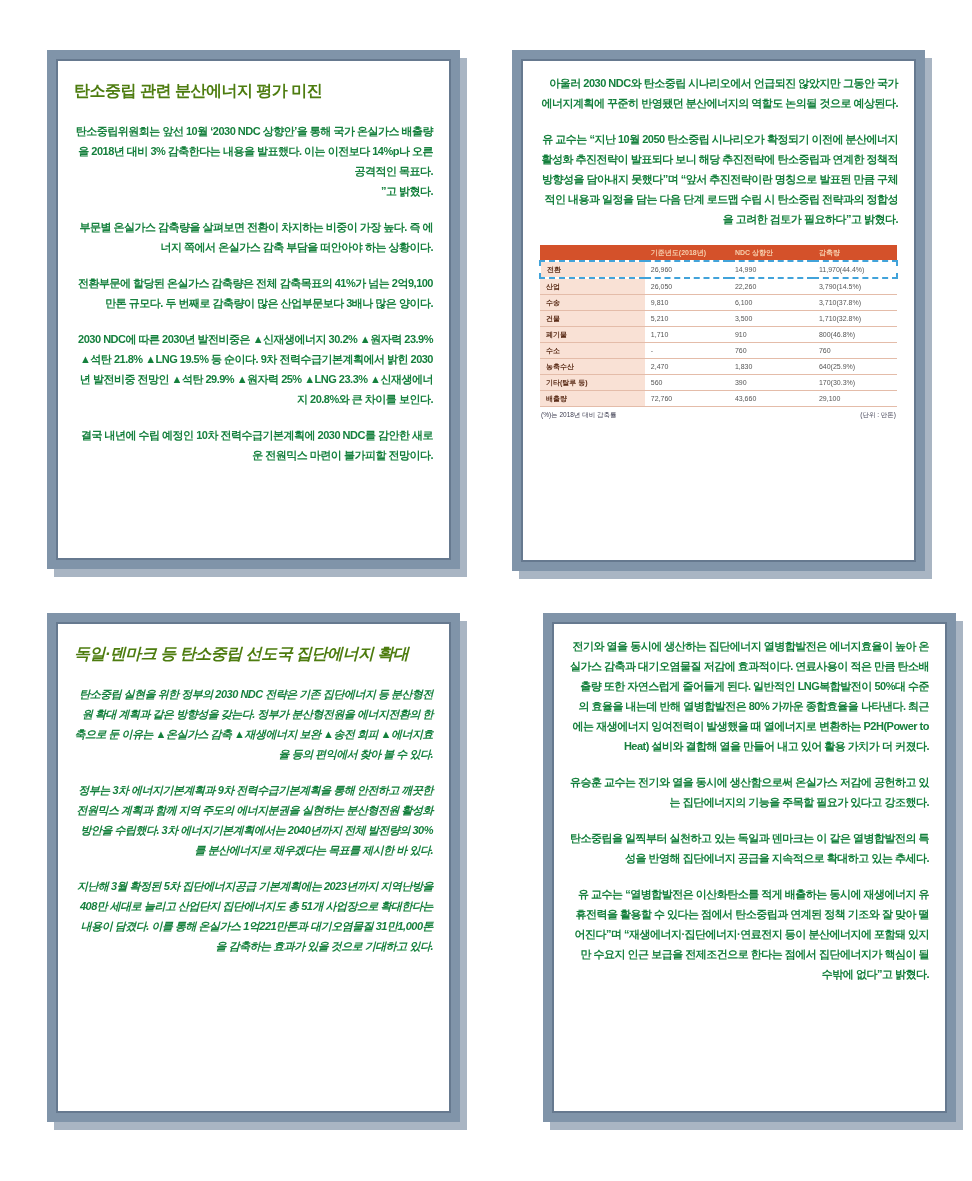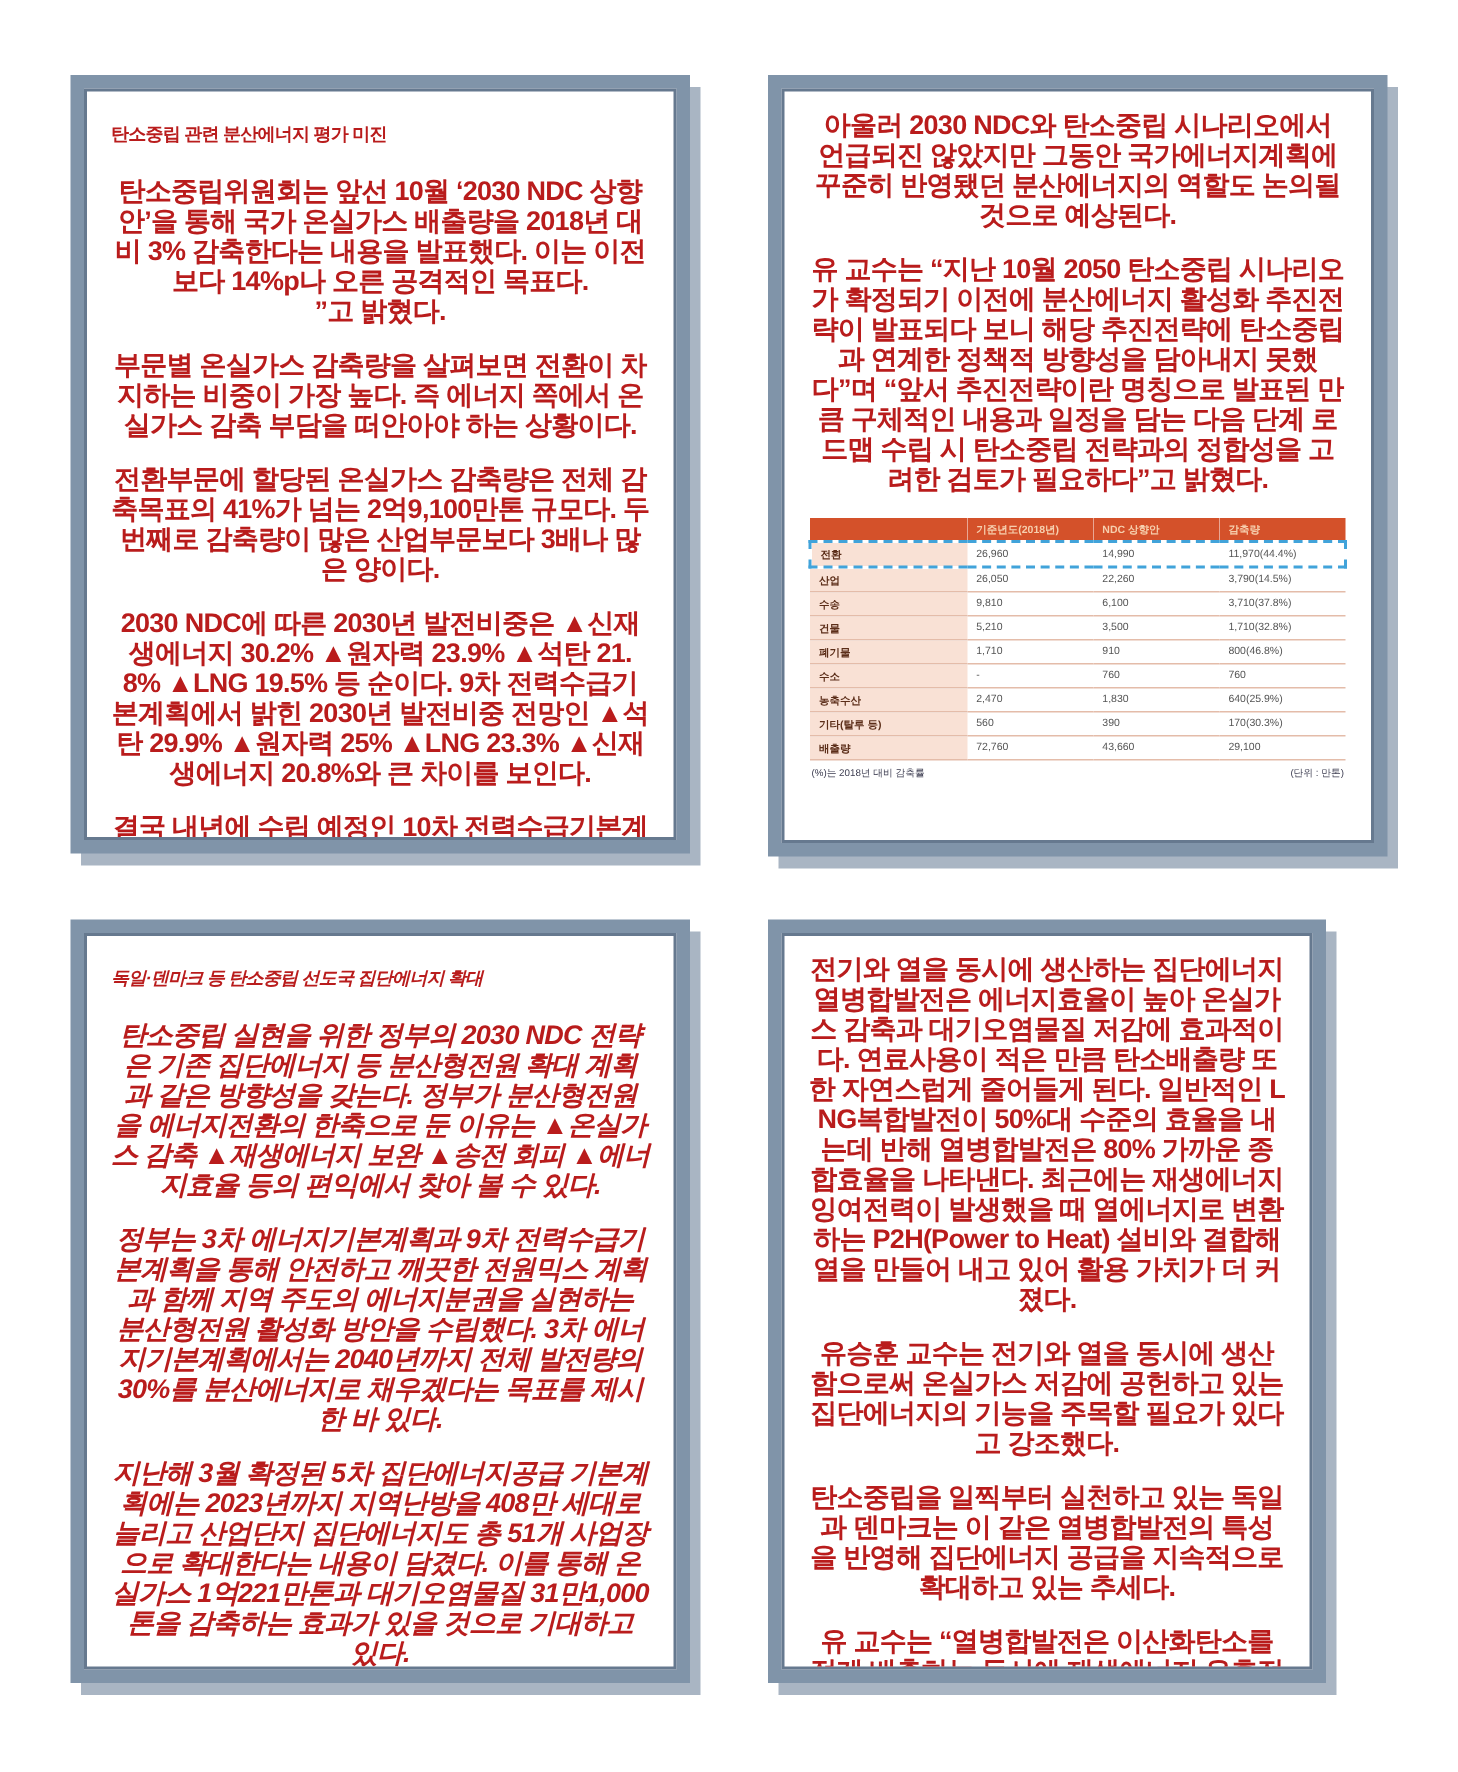--- a/index.html
+++ b/index.html
@@ -2,28 +2,28 @@
 <html><head>
 <meta charset="utf-8">
 <style>
   html,body{margin:0;padding:0;background:#ffffff;}
   .page{position:relative;width:972px;height:1181px;background:#ffffff;
         font-family:"Liberation Sans","DejaVu Sans",sans-serif;color:#111;}
   .panel{position:absolute;background:#8094a9;padding:9px;box-sizing:border-box;
          box-shadow:7px 8px 0 #a9b5c3;}
   .panel-inner{background:#ffffff;border:2px solid #66798f;height:100%;
                box-sizing:border-box;padding:12px 16px 8px 16px;overflow:hidden;}
-  .panel-title{font-size:12px;font-weight:700;letter-spacing:-0.5px;
-               margin:8px 0 19px 0;color:#b91c1c;}
-  .para{font-size:18px;font-weight:700;line-height:20px;letter-spacing:-0.5px;
-        margin:0 0 16px 0;color:#b91c1c;white-space:pre-line;word-break:break-all;text-align:center;}
+  .panel-title{font-size:16px;font-weight:700;letter-spacing:-0.5px;
+               margin:8px 0 19px 0;color:#4d7c0f;}
+  .para{font-size:11px;font-weight:700;line-height:20px;letter-spacing:-0.5px;
+        margin:0 0 16px 0;color:#15803d;white-space:pre-line;word-break:break-all;text-align:right;}
   #panel-1{left:47px;top:50px;width:413px;height:519px;}
   #panel-2{left:512px;top:50px;width:413px;height:521px;}
   #panel-3{left:47px;top:613px;width:413px;height:509px;font-style:italic;}
-  #panel-4{left:512px;top:613px;width:372px;height:509px;}
+  #panel-4{left:543px;top:613px;width:413px;height:509px;}
 
   .table-wrap{margin-top:8px;}
   .ndc-table{width:100%;border-collapse:collapse;font-size:7px;table-layout:fixed;}
   .ndc-table th,.ndc-table td{padding:2.5px 6px;text-align:left;overflow:hidden;white-space:nowrap;}
   .ndc-table thead th{background:#d4512a;color:#f6cfae;font-weight:700;}
   .ndc-table thead th.corner{width:26%;}
   .ndc-table tbody th{background:#f9e1d5;color:#5b2d18;font-weight:700;
                       border-bottom:1px solid #e4bca9;}
   .ndc-table tbody td{color:#555;background:#fff;border-bottom:1px solid #e4bca9;}
   .ndc-table tr.highlight th,.ndc-table tr.highlight td{

